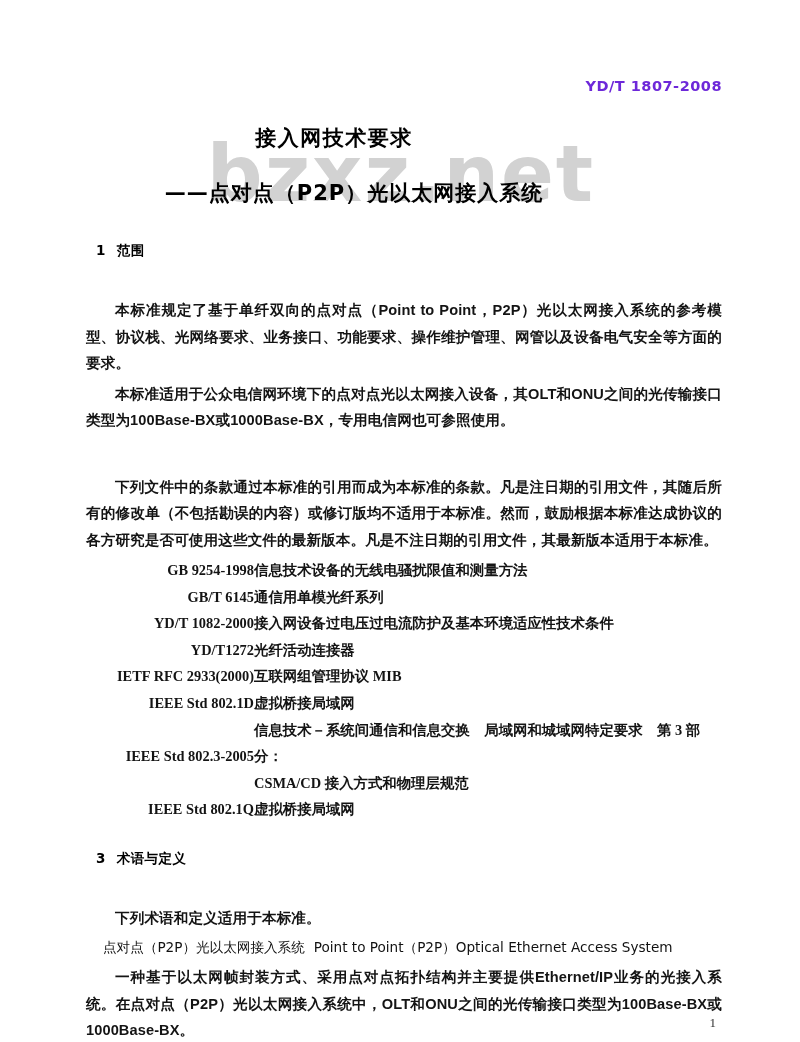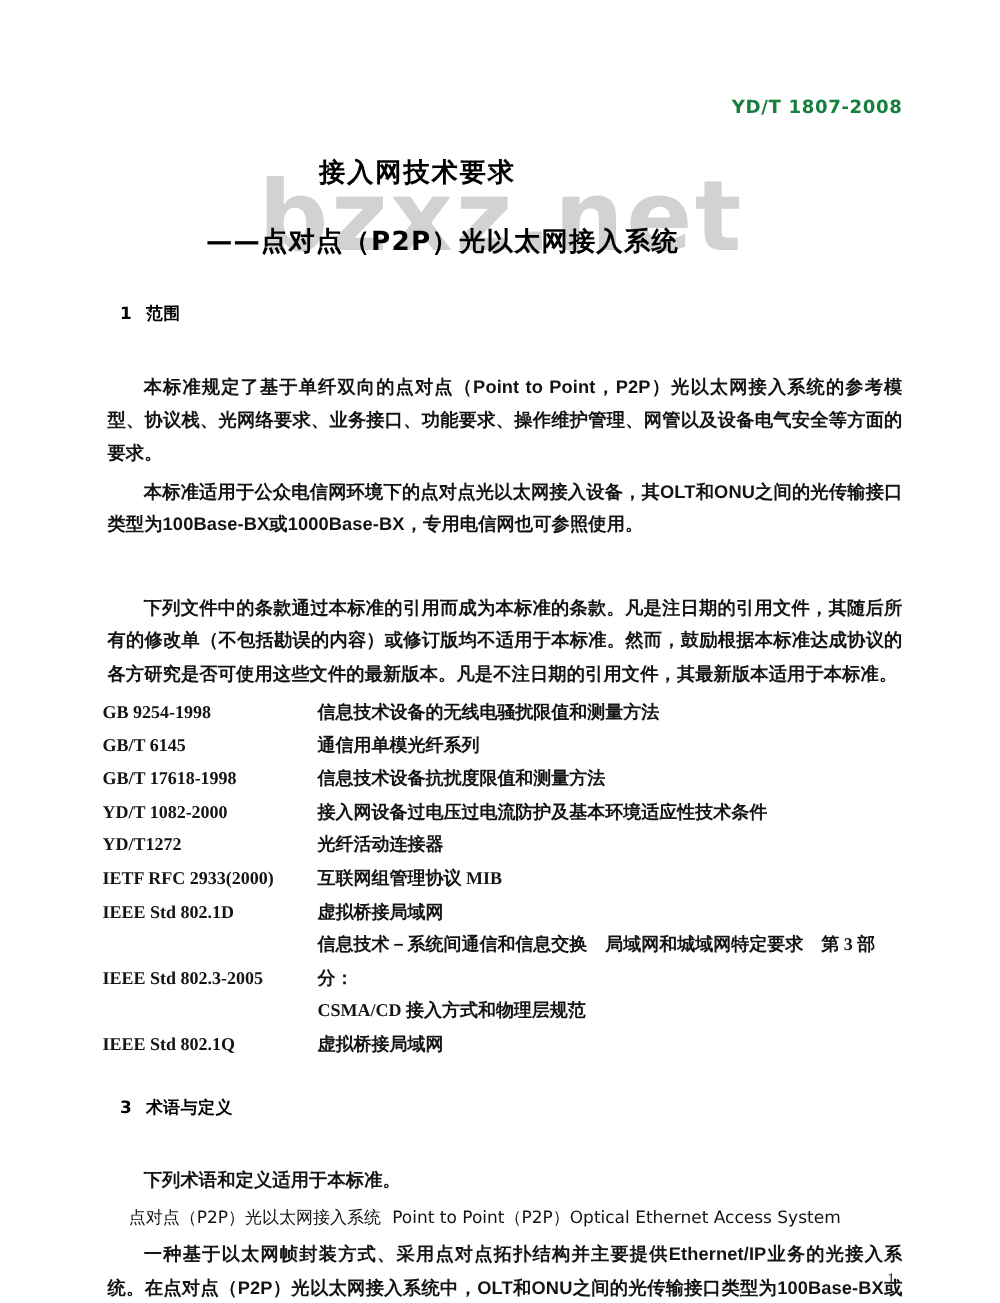--- a/index.html
+++ b/index.html
@@ -42,21 +42,21 @@
 
   
   #doc-header {
     position: absolute;
     right: 78px;
     top: 78px;
     font-family: "DejaVu Sans", "Liberation Sans", sans-serif;
     font-size: 14.5px;
     font-weight: bold;
     letter-spacing: 0.5px;
-    color: #15803d;
+    color: #6d28d9;
     white-space: nowrap;
     z-index: 3;
   }
 
   
   #title-block {
     position: absolute;
     left: 0;
     top: 124px;
     width: 668px;
@@ -127,20 +127,21 @@
     padding: 0;
     font-size: 14.4px;
     line-height: 26.6px;
     font-weight: bold;
     color: #141414;
   }
   td.ref-code {
     width: 172px;
     padding-left: 33px;
     white-space: nowrap;
+    text-align: right;
   }
   td.ref-code.mid { vertical-align: middle; }
   td.ref-desc { padding-left: 0; }
   td.ref-desc .l2 { display: block; }
 
   
   p.term {
     font-family: "DejaVu Sans", "Liberation Sans", sans-serif;
     font-size: 13.6px;
     line-height: 25px;
@@ -191,24 +192,20 @@
 
     <table class="refs">
       <tbody>
         <tr>
           <td class="ref-code">GB 9254-1998</td>
           <td class="ref-desc">信息技术设备的无线电骚扰限值和测量方法</td>
         </tr>
         <tr>
           <td class="ref-code">GB/T 6145</td>
           <td class="ref-desc">通信用单模光纤系列</td>
-        </tr>
-        <tr>
-          <td class="ref-code">GB/T 17618-1998</td>
-          <td class="ref-desc">信息技术设备抗扰度限值和测量方法</td>
         </tr>
         <tr>
           <td class="ref-code">YD/T 1082-2000</td>
           <td class="ref-desc">接入网设备过电压过电流防护及基本环境适应性技术条件</td>
         </tr>
         <tr>
           <td class="ref-code">YD/T1272</td>
           <td class="ref-desc">光纤活动连接器</td>
         </tr>
         <tr>

